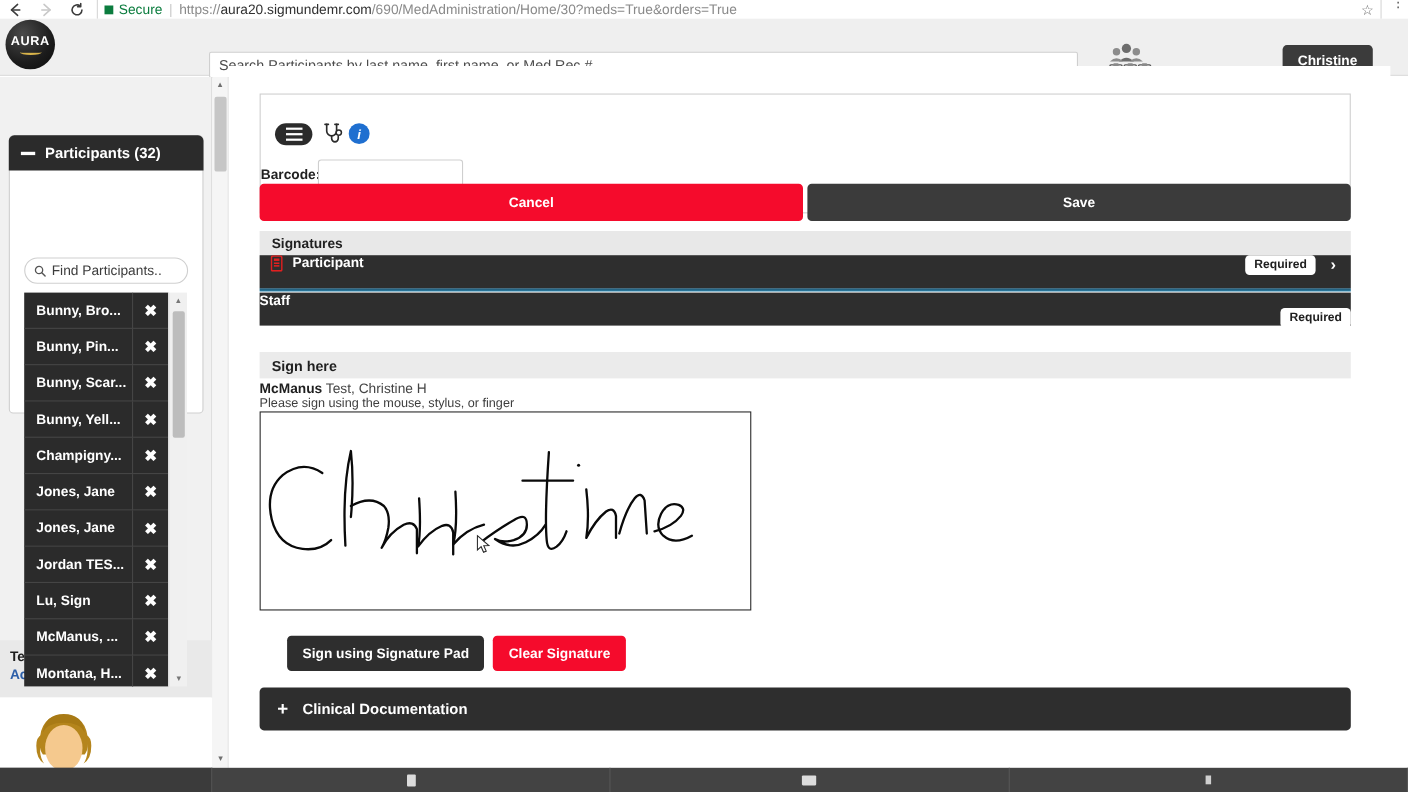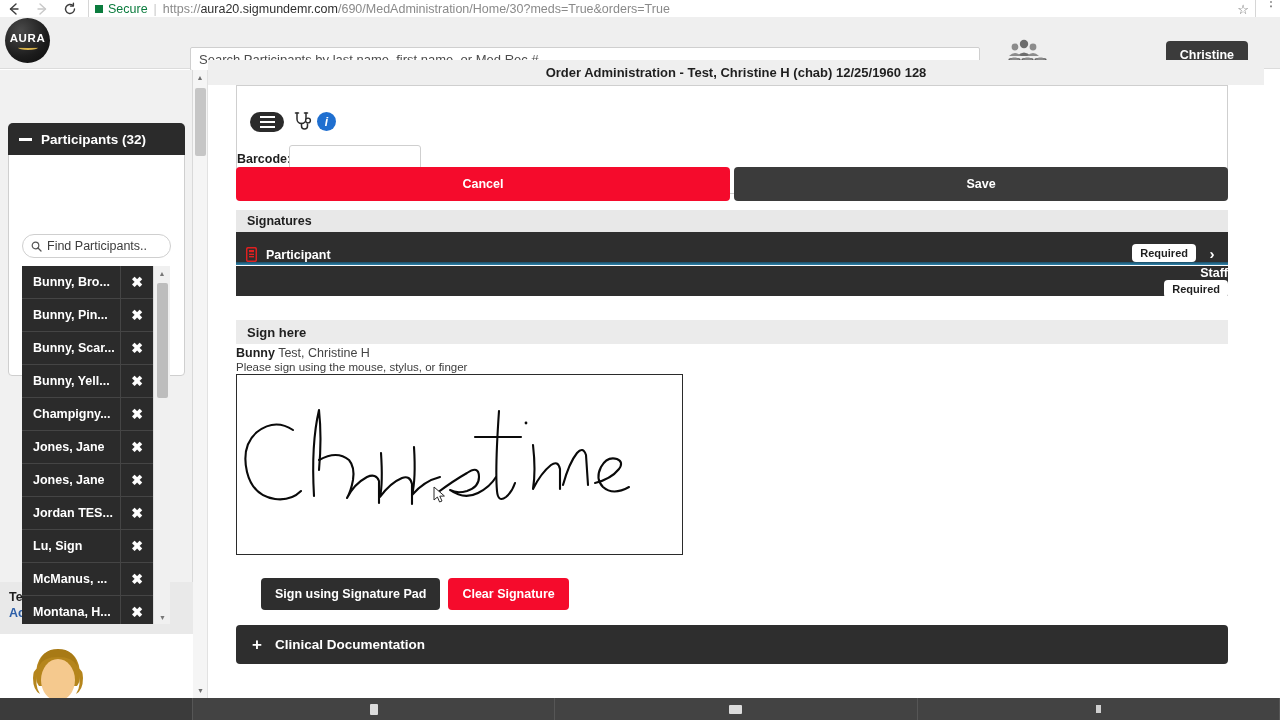--- a/index.html
+++ b/index.html
@@ -176,21 +176,21 @@
     font-family: "Liberation Sans", sans-serif;
   }
 
   .sec-bar {
     position: absolute; left: 28px; top: 150px; width: 992px; height: 22px;
     background: #e8e8e8; font-size: 12.5px; font-weight: bold; color: #1f1f1f;
     display: flex; align-items: center; padding-left: 11px;
   }
   .sig-row {
     position: absolute; left: 28px; width: 992px; height: 30px;
-    background: #2e2e2e; display: flex; align-items: flex-end; cursor: pointer;
+    background: #2e2e2e; display: flex; align-items: flex-start; cursor: pointer;
   }
   .sig-row.r1 { top: 172px; }
   .sig-row.r2 { top: 206px; flex-direction: column; }
   .blue-div { position: absolute; left: 28px; top: 202px; width: 992px; height: 3px;
     background: linear-gradient(180deg,#1d4d66,#2e85ad); }
   .doc-icon { width: 11px; height: 15px; margin-left: 10px; margin-right: 9px; }
   .sig-label { color: #fff; font-size: 12.5px; font-weight: bold; }
   .req-badge {
     margin-left: auto; background: #fff; color: #1f1f1f; border-radius: 4px;
     font-size: 11px; font-weight: bold; padding: 3px 8px;
@@ -404,21 +404,20 @@
   </div>
 
   <div class="page-scrollbar">
     <div class="pg-arrow">▲</div>
     <div class="pg-thumb"></div>
     <div class="pg-arrow" style="position:absolute;bottom:0;left:0;width:15px;">▼</div>
   </div>
 
   <div class="main">
 
-    <div class="doc-title">Order Administration - Test, Christine H (chab) 12/25/1960 128</div>
 
     <div class="panel-top">
       <div class="hamburger">
         <span class="hb-line"></span>
           <span class="hb-line"></span>
           <span class="hb-line"></span>
       </div>
       <div class="steth">
         <svg width="20" height="20" viewBox="0 0 20 20">
           <path d="M4 2 v6 a4.5 4.5 0 0 0 9 0 v-6" stroke="#2b2b2b" stroke-width="1.5" fill="none" stroke-linecap="round"></path>
@@ -461,21 +460,21 @@
         <rect x="3" y="9" width="5" height="1.4" fill="#e02020"></rect>
       </svg>
       <span class="sig-label">Staff</span>
       <span class="req-badge">Required</span>
       <span class="chev">›</span>
     </div>
 
     <div class="signhere-bar">Sign here</div>
 
     <div class="client-line">
-      <b>Bunny</b>
+      <b>McManus</b>
       <span>Test, Christine H</span>
     </div>
     <div class="sign-hint">Please sign using the mouse, stylus, or finger</div>
 
     <div class="sig-canvas">
       <svg width="445" height="179" viewBox="0 0 445 179">
         <g fill="none" stroke="#0a0a0a" stroke-width="2.1" stroke-linecap="round" stroke-linejoin="round">
           <path d="M56 55 q-18-12-36 2 q-16 14-10 40 q6 24 28 27 q16 2 26-8"></path>
           <path d="M77 121 q-3-52 5-86 q3 28 0 60"></path>
           <path d="M82 85 q18-10 30 0 q6 7 4 20 q-2 11-6 18 q7-14 20-21 q9-4 12 4 l0 22"></path>

